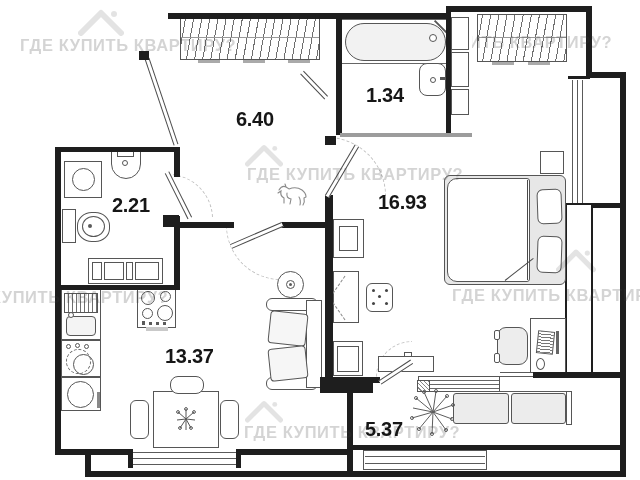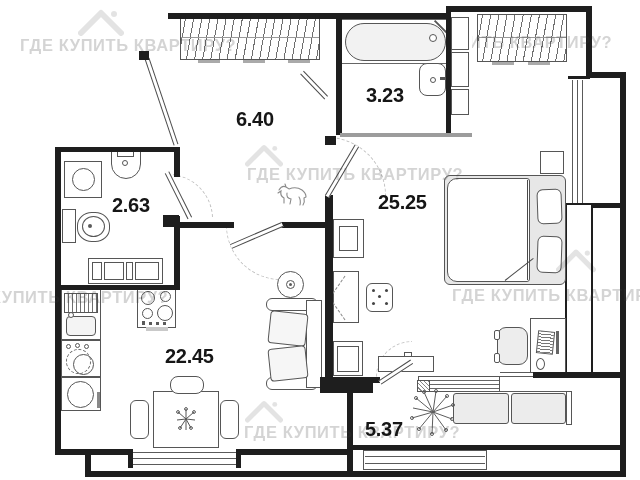--- a/index.html
+++ b/index.html
@@ -68,24 +68,24 @@
 
   <div class="wmi" style="left:245px;top:398px;">
     <svg width="38" height="26" viewBox="0 0 46 28">
         <path d="M3 25 L23 5 L43 25" fill="none" stroke="currentColor" stroke-width="6" stroke-linecap="round" stroke-linejoin="round"></path>
         <circle cx="36" cy="6" r="3" fill="currentColor"></circle>
       </svg>
   </div>
   <div class="wm" style="left:244px;top:423px;">ГДЕ КУПИТЬ КВАРТИРУ?</div>
 
   <div class="lbl" style="left:236px;top:108px;">6.40</div>
-  <div class="lbl" style="left:366px;top:84px;">3.23</div>
-  <div class="lbl" style="left:112px;top:194px;">2.63</div>
-  <div class="lbl" style="left:378px;top:191px;">25.25</div>
-  <div class="lbl" style="left:165px;top:345px;">22.45</div>
+  <div class="lbl" style="left:366px;top:84px;">1.34</div>
+  <div class="lbl" style="left:112px;top:194px;">2.21</div>
+  <div class="lbl" style="left:378px;top:191px;">16.93</div>
+  <div class="lbl" style="left:165px;top:345px;">13.37</div>
   <div class="lbl" style="left:365px;top:418px;">5.37</div>
 
   <div class="w" style="left:168px;top:13px;width:172px;height:6px;"></div>
   <div class="w" style="left:336px;top:13px;width:112px;height:6px;"></div>
   <div class="w" style="left:446px;top:6px;width:146px;height:6px;"></div>
   <div class="w" style="left:586px;top:6px;width:6px;height:72px;"></div>
   <div class="w" style="left:586px;top:72px;width:40px;height:6px;"></div>
   <div class="w" style="left:620px;top:72px;width:6px;height:405px;"></div>
   <div class="w" style="left:55px;top:147px;width:6px;height:143px;"></div>
   <div class="w" style="left:55px;top:147px;width:125px;height:5px;"></div>

